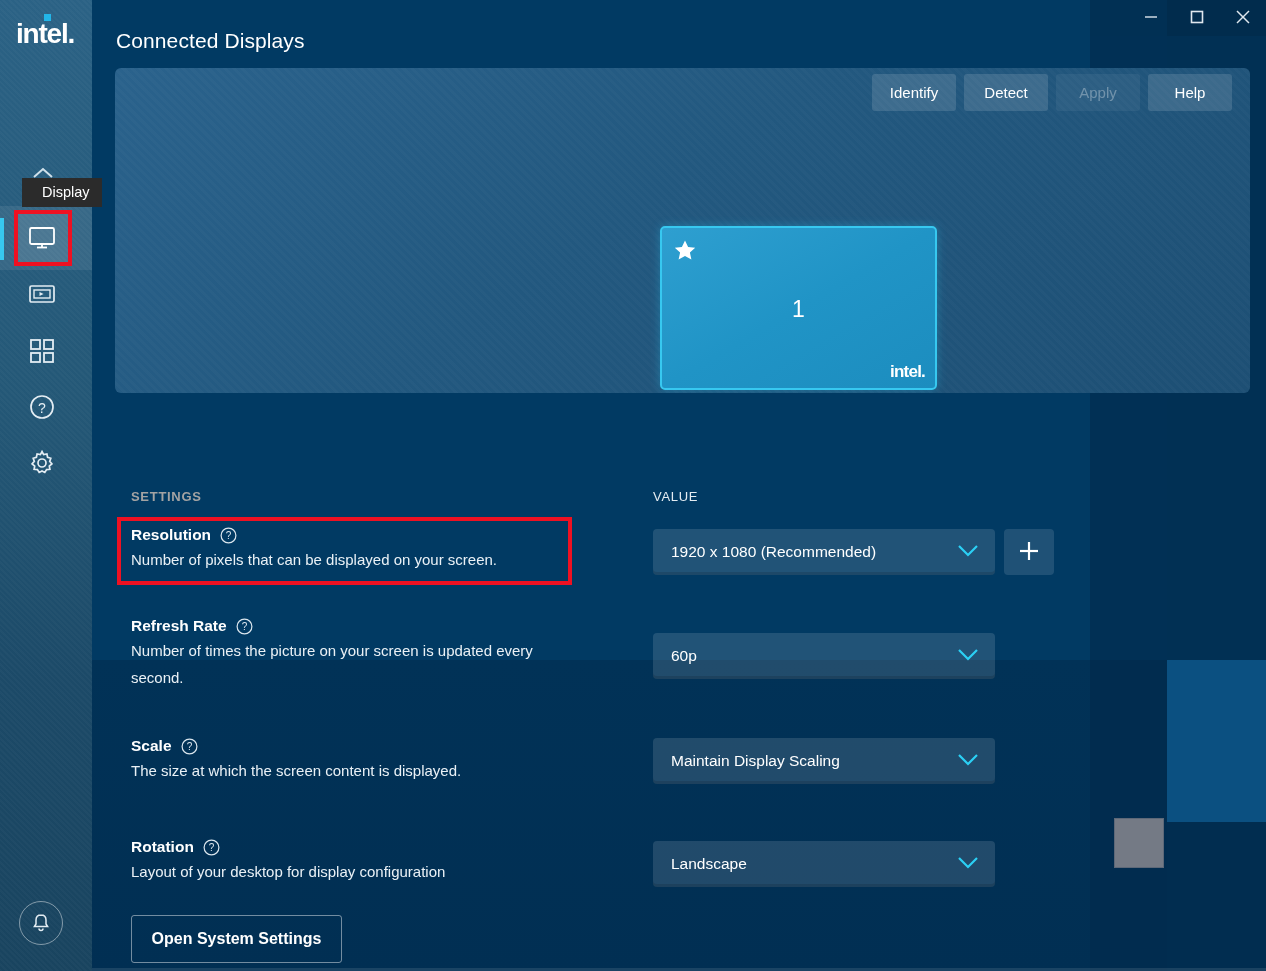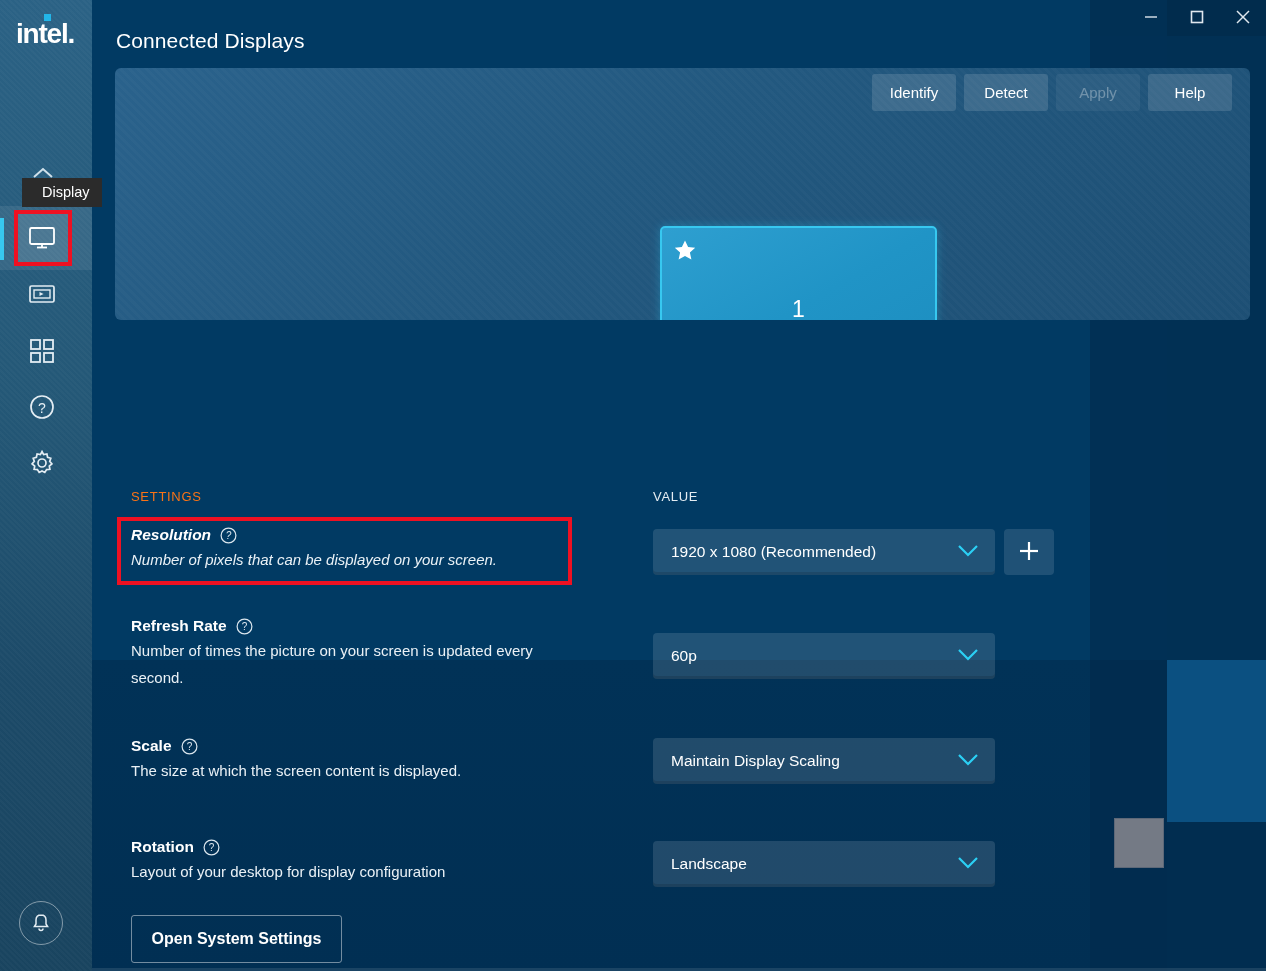--- a/index.html
+++ b/index.html
@@ -96,21 +96,21 @@
 
   
   #page-title {
     position:absolute; left: 116px; top: 29px;
     color: #fff; font-size: 21px; font-weight: 400; letter-spacing: .1px;
     z-index: 5;
   }
 
   
   #preview-panel {
-    position:absolute; left: 115px; top: 68px; width: 1135px; height: 252px;
+    position:absolute; left: 115px; top: 68px; width: 1135px; height: 325px;
     background: linear-gradient(145deg,#2a628c 0%, #22587f 45%, #1d4f74 100%);
     border-radius: 6px; z-index: 5;
     overflow: hidden;
   }
   #preview-texture {
     position:absolute; inset:0;
     background-image: repeating-linear-gradient(45deg, rgba(255,255,255,.02) 0 3px, transparent 3px 6px);
   }
   #toolbar {
     position:absolute; right: 18px; top: 6px; display:flex; gap: 8px; z-index: 6;
@@ -152,22 +152,22 @@
     height: 44px; display:flex; align-items:flex-start; justify-content:center;
     padding: 4px 26px 0 26px;
     color: #e8eef3; font-size: 16px; cursor: pointer; position: relative;
   }
   .tab.active::after {
     content:''; position:absolute; left:0; right:0; bottom:-1px; height:3px; background:#27c4ee;
   }
 
   
   #col-hdr-settings {
-    position:absolute; left: 131px; top: 489px; color:#f97316;
-    font-size: 13px; letter-spacing: .7px; z-index:5;
+    position:absolute; left: 131px; top: 489px; color:#a3a3a3;
+    font-size: 13px; letter-spacing: .7px; z-index:5;font-weight:bold;
   }
   #col-hdr-value {
     position:absolute; left: 653px; top: 489px; color:#e4ecf2;
     font-size: 13px; letter-spacing: .7px; z-index:5;text-align:center;
   }
 
   .srow { position:absolute; z-index:5; }
   .s-label { display:flex; align-items:center; gap: 9px; }
   .s-title { color:#fff; font-size: 15.5px; font-weight: 700; }
   .s-desc { color:#eaf1f6; font-size: 15px; line-height: 27px; margin-top: 2px; max-width: 440px; }
@@ -330,21 +330,21 @@
       </div>
       <div id="display-card-num">1</div>
       <div id="display-card-logo"><span>intel</span><span>.</span></div>
     </div>
   </div>
 
 
   <div id="col-hdr-settings">SETTINGS</div>
   <div id="col-hdr-value">VALUE</div>
 
-  <div class="srow" style="left:131px; top:526px;font-style:italic;">
+  <div class="srow" style="left:131px; top:526px;">
     <div class="s-label">
       <span class="s-title">Resolution</span>
       <span class="q-icon">
         <svg width="17" height="17" viewBox="0 0 17 17">
             <circle cx="8.5" cy="8.5" r="7.4" fill="none" stroke="#dbe6ee" stroke-width="1.2"></circle>
             <text x="8.5" y="12.3" text-anchor="middle" font-size="10" fill="#dbe6ee" font-family="Liberation Sans, sans-serif">?</text>
           </svg>
       </span>
     </div>
     <div class="s-desc">Number of pixels that can be displayed on your screen.</div>

